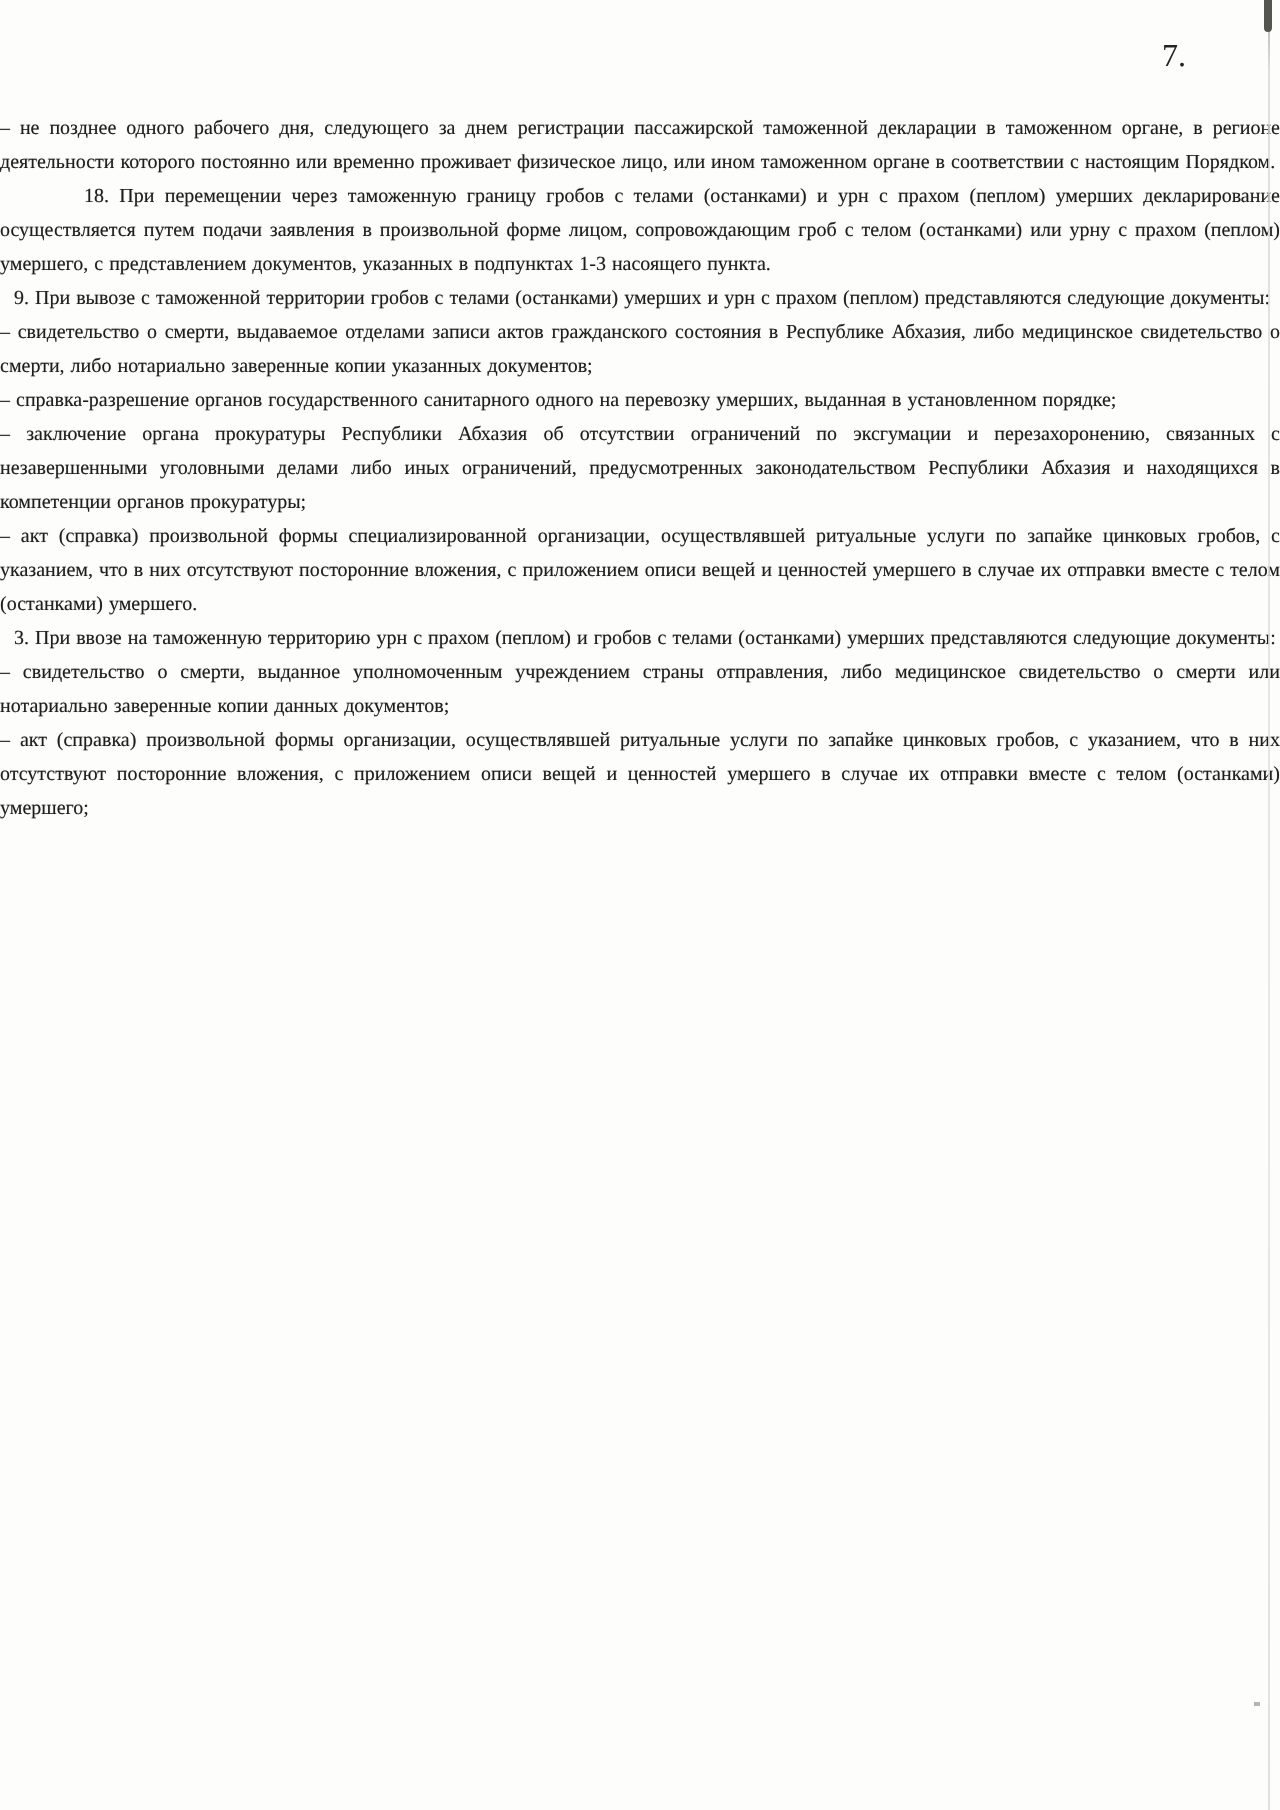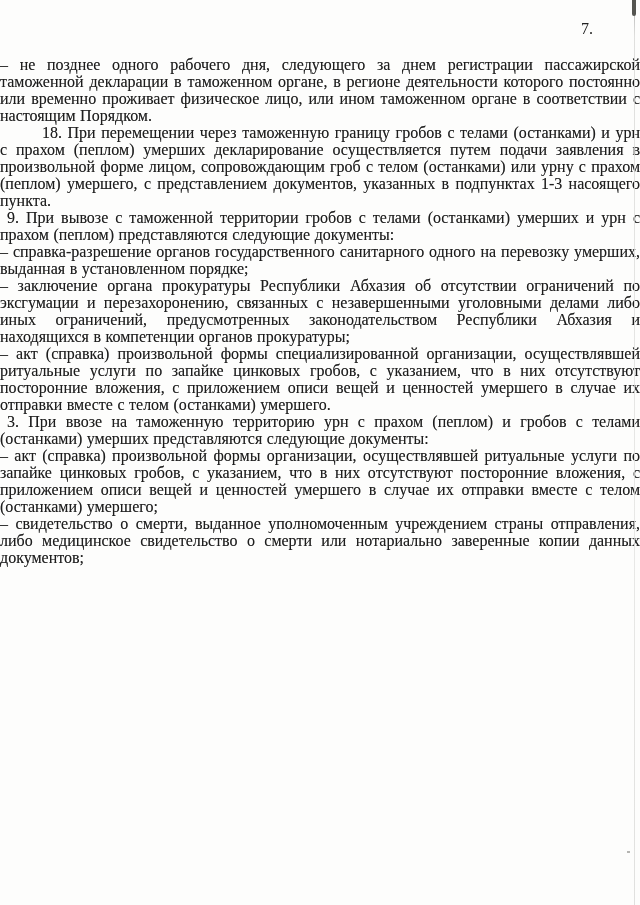--- a/index.html
+++ b/index.html
@@ -26,21 +26,21 @@
     color: #222;
   }
   .content {
     position: absolute;
     top: 56px;
     left: 0;
     right: 0;
   }
   .content p {
     margin: 0;
-    font-size: 16px;
+    font-size: 10px;
     line-height: 17px;
     text-align: justify;
     word-spacing: 0.5px;
     text-shadow: 0 0 0.4px rgba(20,20,20,0.45);
   }
   
   .p-deep { margin-left: 147px; margin-right: 48px; }
   
   .p-body { margin-left: 63px;  margin-right: 48px; text-indent: 42px; }
   
@@ -80,25 +80,26 @@
 <body>
 
 <div class="page">
 
   <div class="pagenum">7.</div>
 
   <div class="content">
     <p class="p-deep">– не позднее одного рабочего дня, следующего за днем регистрации пассажирской таможенной декларации в таможенном органе, в регионе деятельности которого постоянно или временно проживает физическое лицо, или ином таможенном органе в соответствии с настоящим Порядком.</p>
     <p class="p-body">18. При перемещении через таможенную границу гробов с телами (останками) и урн с прахом (пеплом) умерших декларирование осуществляется путем подачи заявления в произвольной форме лицом, сопровождающим гроб с телом (останками) или урну с прахом (пеплом) умершего, с представлением документов, указанных в подпунктах 1-3 насоящего пункта.</p>
     <p class="p-item">9. При вывозе с таможенной территории гробов с телами (останками) умерших и урн с прахом (пеплом) представляются следующие документы:</p>
+    <p class="p-dash">– свидетельство о смерти, выдаваемое отделами записи актов гражданского состояния в Республике Абхазия, либо медицинское свидетельство о смерти, либо нотариально заверенные копии указанных документов;</p>
     <p class="p-dash">– справка-разрешение органов государственного санитарного одного на перевозку умерших, выданная в установленном порядке;</p>
     <p class="p-dash">– заключение органа прокуратуры Республики Абхазия об отсутствии ограничений по эксгумации и перезахоронению, связанных с незавершенными уголовными делами либо иных ограничений, предусмотренных законодательством Республики Абхазия и находящихся в компетенции органов прокуратуры;</p>
     <p class="p-dash">– акт (справка) произвольной формы специализированной организации, осуществлявшей ритуальные услуги по запайке цинковых гробов, с указанием, что в них отсутствуют посторонние вложения, с приложением описи вещей и ценностей умершего в случае их отправки вместе с телом (останками) умершего.</p>
     <p class="p-item">3. При ввозе на таможенную территорию урн с прахом (пеплом) и гробов с телами (останками) умерших представляются следующие документы:</p>
+    <p class="p-dash">– свидетельство о смерти, выданное уполномоченным учреждением страны отправления, либо медицинское свидетельство о смерти или нотариально заверенные копии данных документов;</p>
     <p class="p-dash">– акт (справка) произвольной формы организации, осуществлявшей ритуальные услуги по запайке цинковых гробов, с указанием, что в них отсутствуют посторонние вложения, с приложением описи вещей и ценностей умершего в случае их отправки вместе с телом (останками) умершего;</p>
-    <p class="p-dash">– свидетельство о смерти, выданное уполномоченным учреждением страны отправления, либо медицинское свидетельство о смерти или нотариально заверенные копии данных документов;</p>
   </div>
 
   <div class="edge-line"></div>
   <div class="edge-mark"></div>
   <div class="edge-speck"></div>
 
 </div>
 
 </body></html>

